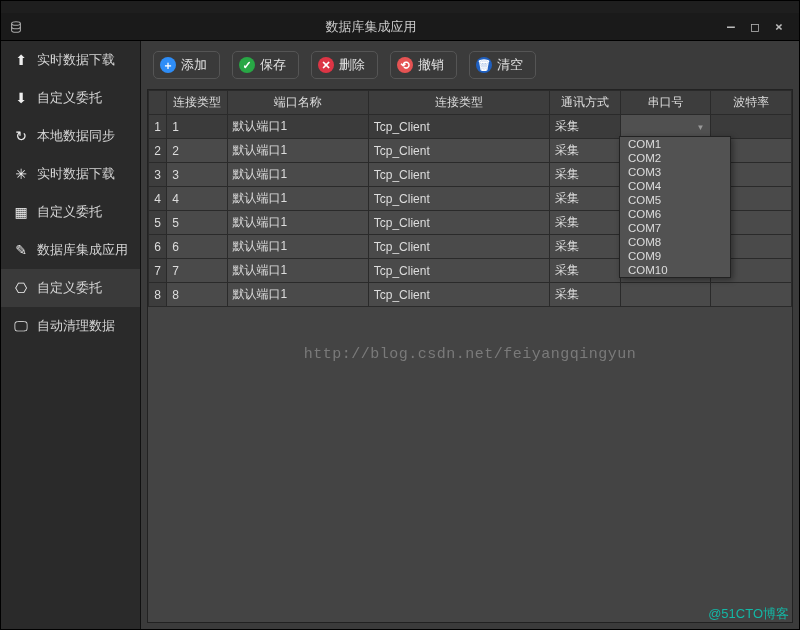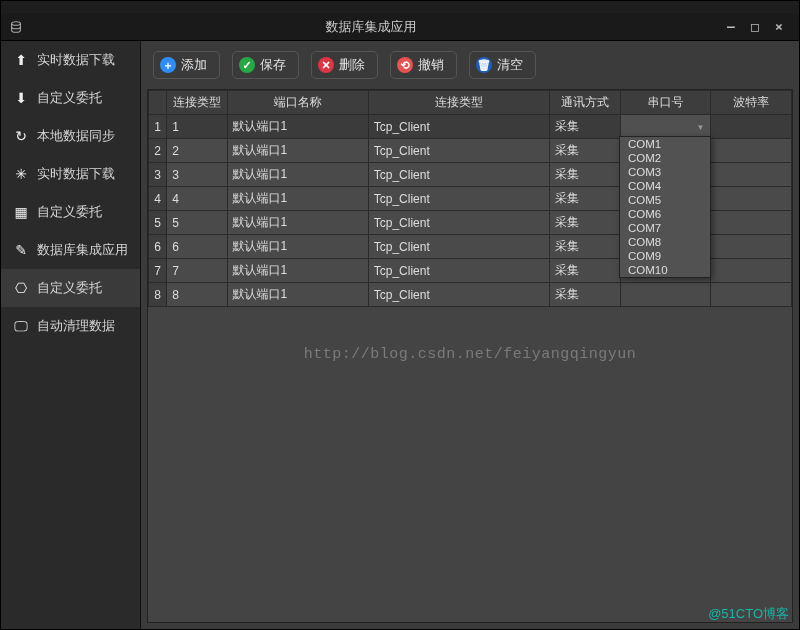--- a/index.html
+++ b/index.html
@@ -384,21 +384,21 @@
                 <td>8</td>
                 <td>默认端口1</td>
                 <td>Tcp_Client</td>
                 <td>采集</td>
                 <td></td>
                 <td></td>
               </tr>
             </tbody>
         </table>
 
-        <div class="dropdown" id="dd" style="left:471px; top:46px; width:92px;">
+        <div class="dropdown" id="dd" style="left:471px; top:46px; width:112px;">
             <div>COM1</div>
             <div>COM2</div>
             <div>COM3</div>
             <div>COM4</div>
             <div>COM5</div>
             <div>COM6</div>
             <div>COM7</div>
             <div>COM8</div>
             <div>COM9</div>
             <div>COM10</div>

